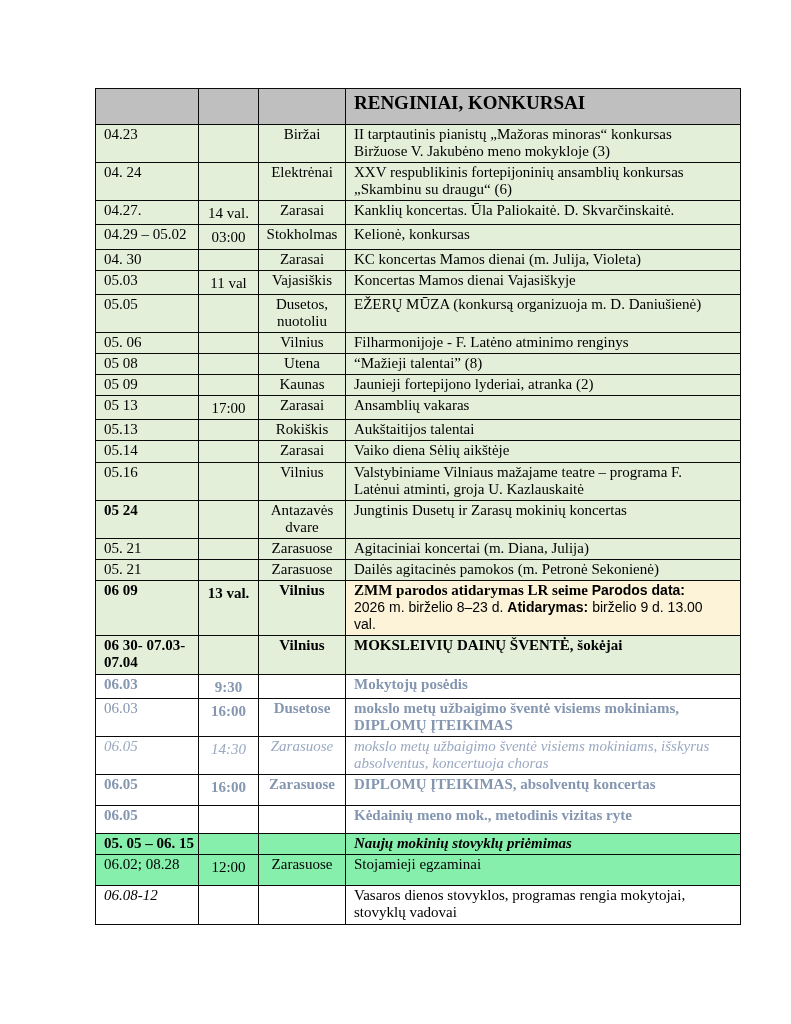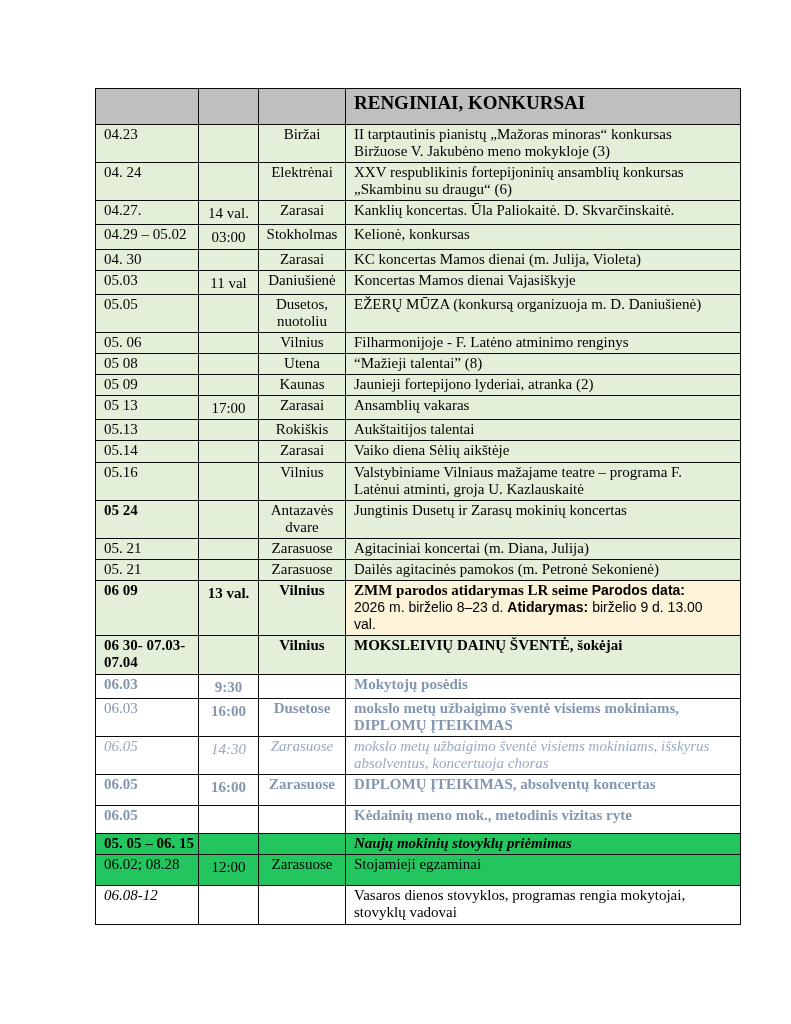--- a/index.html
+++ b/index.html
@@ -18,21 +18,21 @@
   col.c4{width:395px}
   td{
     border:1px solid #0a0a0a;vertical-align:top;
     font-size:15px;line-height:1.14;
     padding:1px 4px 2px 8px;background:#fff;
     overflow:hidden;word-wrap:break-word;
   }
   tr.head td{background:#bfbfbf;height:30px;}
   td.head-title{font-weight:bold;font-size:19px;padding-top:3px;}
   tr.green td{background:#e4efda;}
-  tr.blue  td{background:#22c55e;}
+  tr.blue  td{background:#86efac;}
   tr.white td{background:#ffffff;}
   td.time{text-align:center;padding:4px 2px 2px 2px;font-family:Liberation Serif, serif;}
   td.loc{text-align:center;padding:1px 3px 2px 3px;}
   td.desc{padding-left:8px;padding-right:24px;}
   table.doc td.hl{background:#fdf3d8;}
   tr.pad td{padding-bottom:9px;}
   .b{font-weight:bold;}
   .i{font-style:italic;}
   .bib{font-weight:bold;font-style:italic;}
   .bt{color:#8496b0;font-weight:bold;}
@@ -83,21 +83,21 @@
       </tr>
       <tr class="green">
         <td class="date">04. 30</td>
         <td class="time"></td>
         <td class="loc">Zarasai</td>
         <td class="desc">KC koncertas Mamos dienai (m. Julija, Violeta)</td>
       </tr>
       <tr class="green">
         <td class="date">05.03</td>
         <td class="time">11 val</td>
-        <td class="loc">Daniušienė</td>
+        <td class="loc">Vajasiškis</td>
         <td class="desc">Koncertas Mamos dienai Vajasiškyje</td>
       </tr>
       <tr class="green">
         <td class="date">05.05</td>
         <td class="time"></td>
         <td class="loc">Dusetos, nuotoliu</td>
         <td class="desc">EŽERŲ MŪZA (konkursą organizuoja m. D. Daniušienė)</td>
       </tr>
       <tr class="green">
         <td class="date">05. 06</td>

